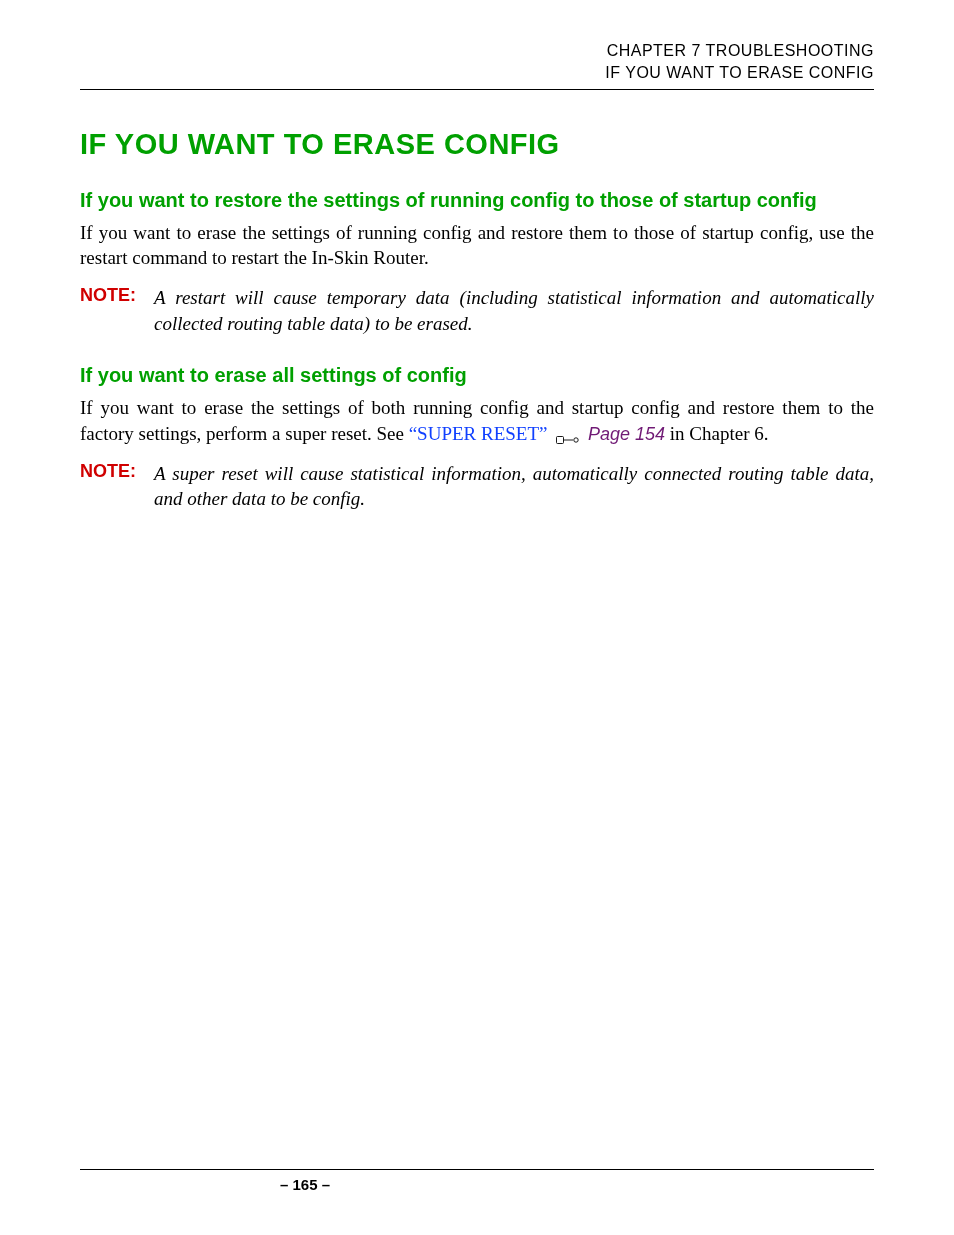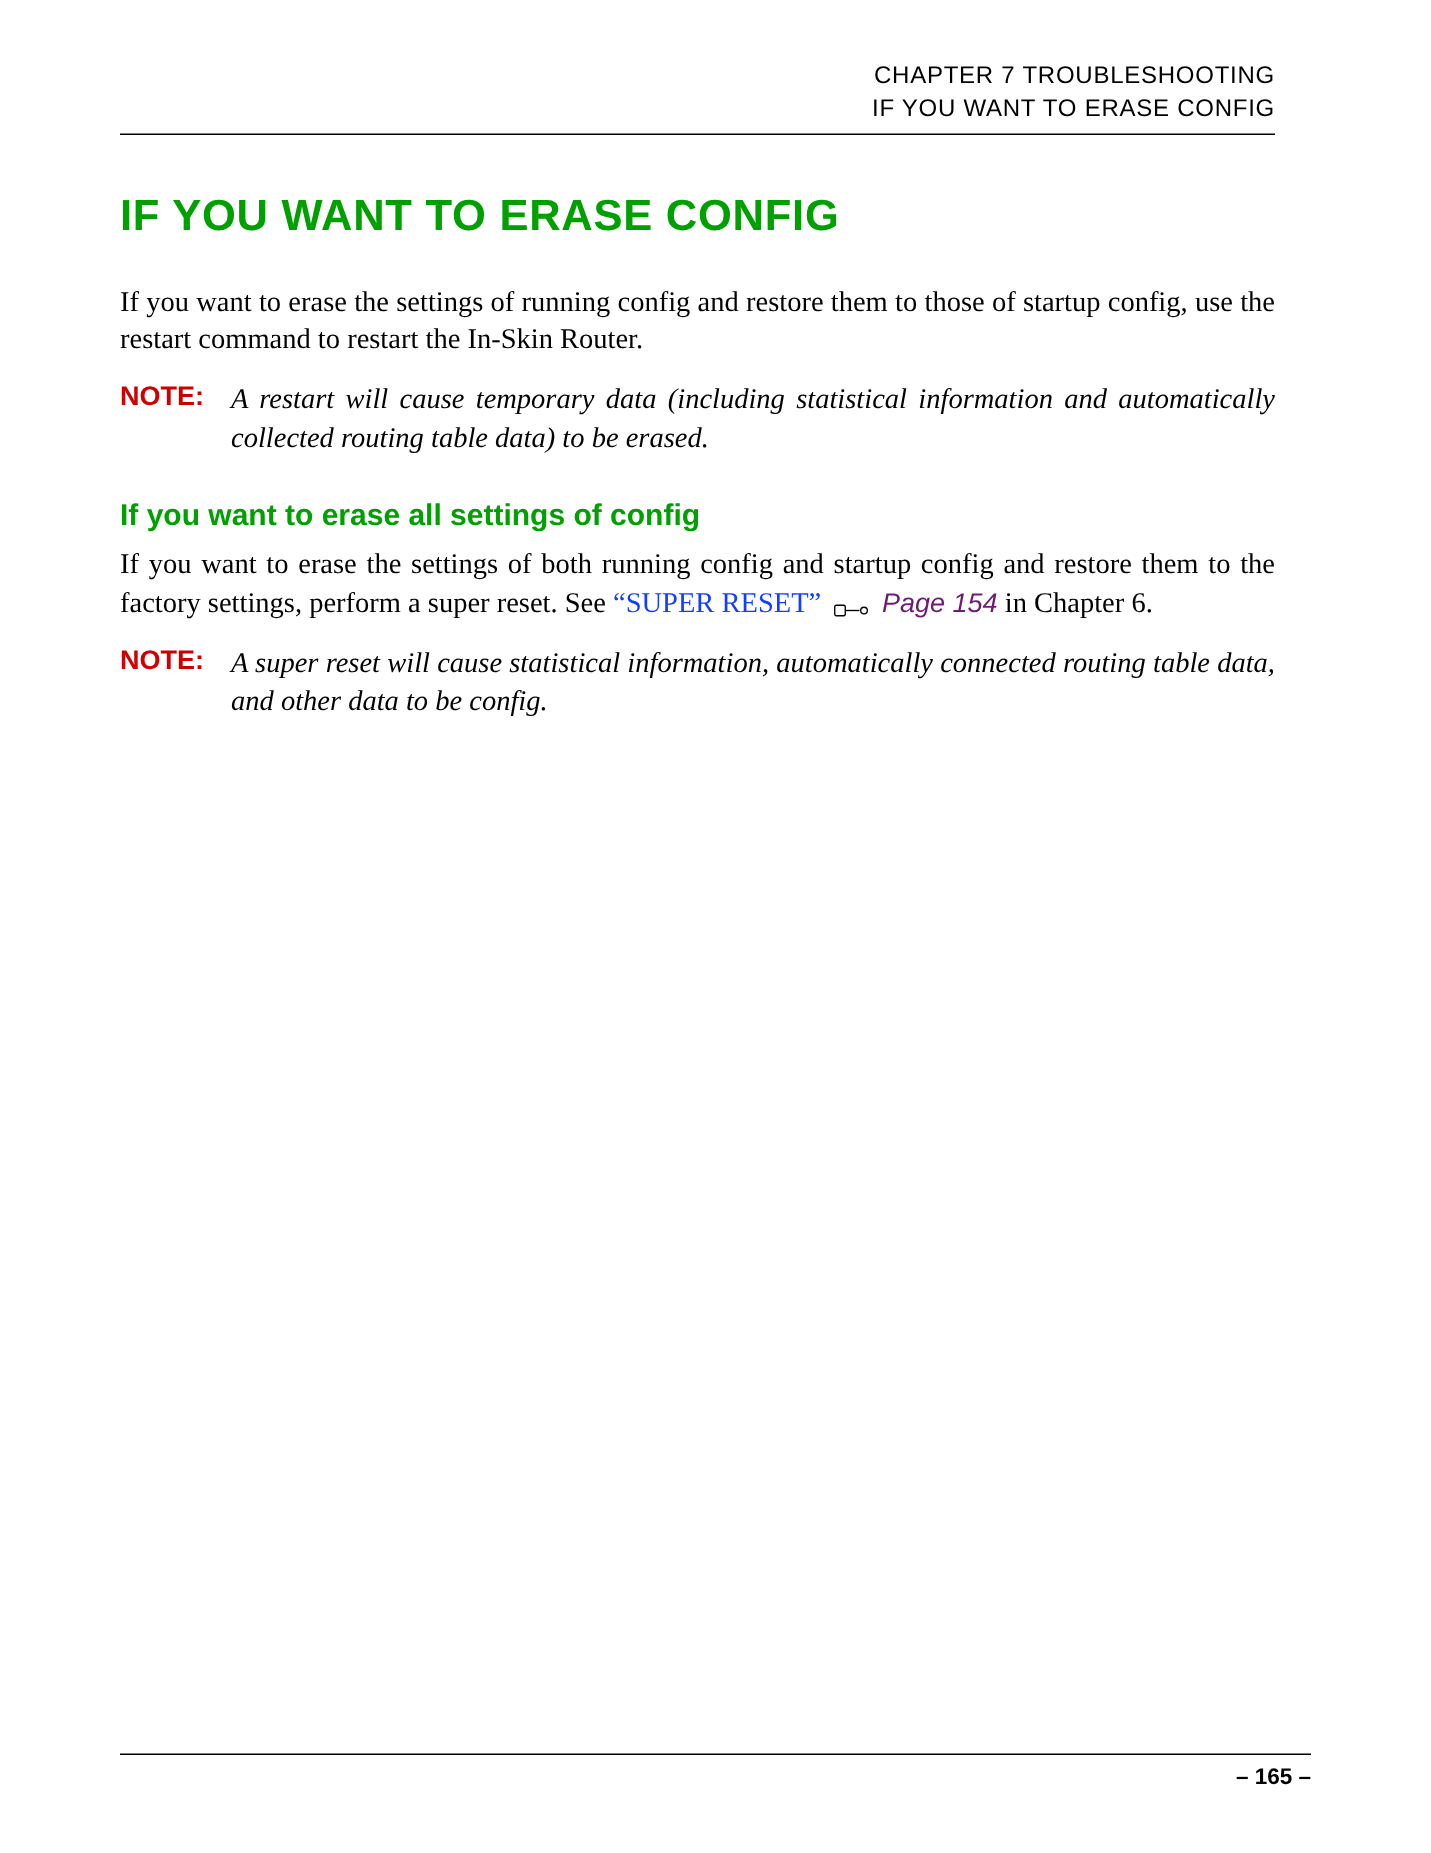--- a/index.html
+++ b/index.html
@@ -7,21 +7,21 @@
     margin: 0;
     padding: 0;
     width: 954px;
     height: 1235px;
     background: #fff;
     font-family: Arial, Helvetica, sans-serif;
     color: #000;
     position: relative;
   }
   .page {
-    padding: 40px 104px 0 80px;
+    padding: 40px 80px 0 80px;
     box-sizing: border-box;
   }
   .header-right {
     text-align: right;
     font-size: 16px;
     letter-spacing: 0.5px;
     line-height: 1.4;
   }
   .hr-top {
     border: none;
@@ -107,21 +107,21 @@
   .footer-row {
     display: flex;
     justify-content: space-between;
     align-items: flex-start;
     font-family: Arial, Helvetica, sans-serif;
   }
   .footer-left { width: 200px; }
   .footer-center {
     font-weight: bold;
     font-size: 15px;
-    text-align: right;
+    text-align: left;
     flex: 1;
   }
   .footer-right {
     width: 200px;
     text-align: right;
     font-size: 12px;
     line-height: 1.3;
   }
 </style>
 </head>
@@ -129,20 +129,21 @@
 
 <div class="page">
   <div class="header-right">
     <div>CHAPTER 7   TROUBLESHOOTING</div>
     <div>IF YOU WANT TO ERASE CONFIG</div>
   </div>
   <hr class="hr-top">
 
   <div class="title">IF YOU WANT TO ERASE CONFIG</div>
 
+  <div class="subtitle">If you want to restore the settings of running config to those of startup config</div>
   <div class="body-text">If you want to erase the settings of running config and restore them to those of startup config, use the restart command to restart the In-Skin Router.</div>
   <div class="note-block">
     <div class="note-label">NOTE:</div>
     <div class="note-text">A restart will cause temporary data (including statistical information and automatically collected routing table data) to be erased.</div>
   </div>
 
   <div class="subtitle">If you want to erase all settings of config</div>
   <div class="body-text">
     <span class="body-serif-inline">If you want to erase the settings of both running config and startup config and restore them to the factory settings, perform a super reset. See </span><span class="link-blue-serif">“SUPER RESET”</span>
     <span class="pointer-icon">

